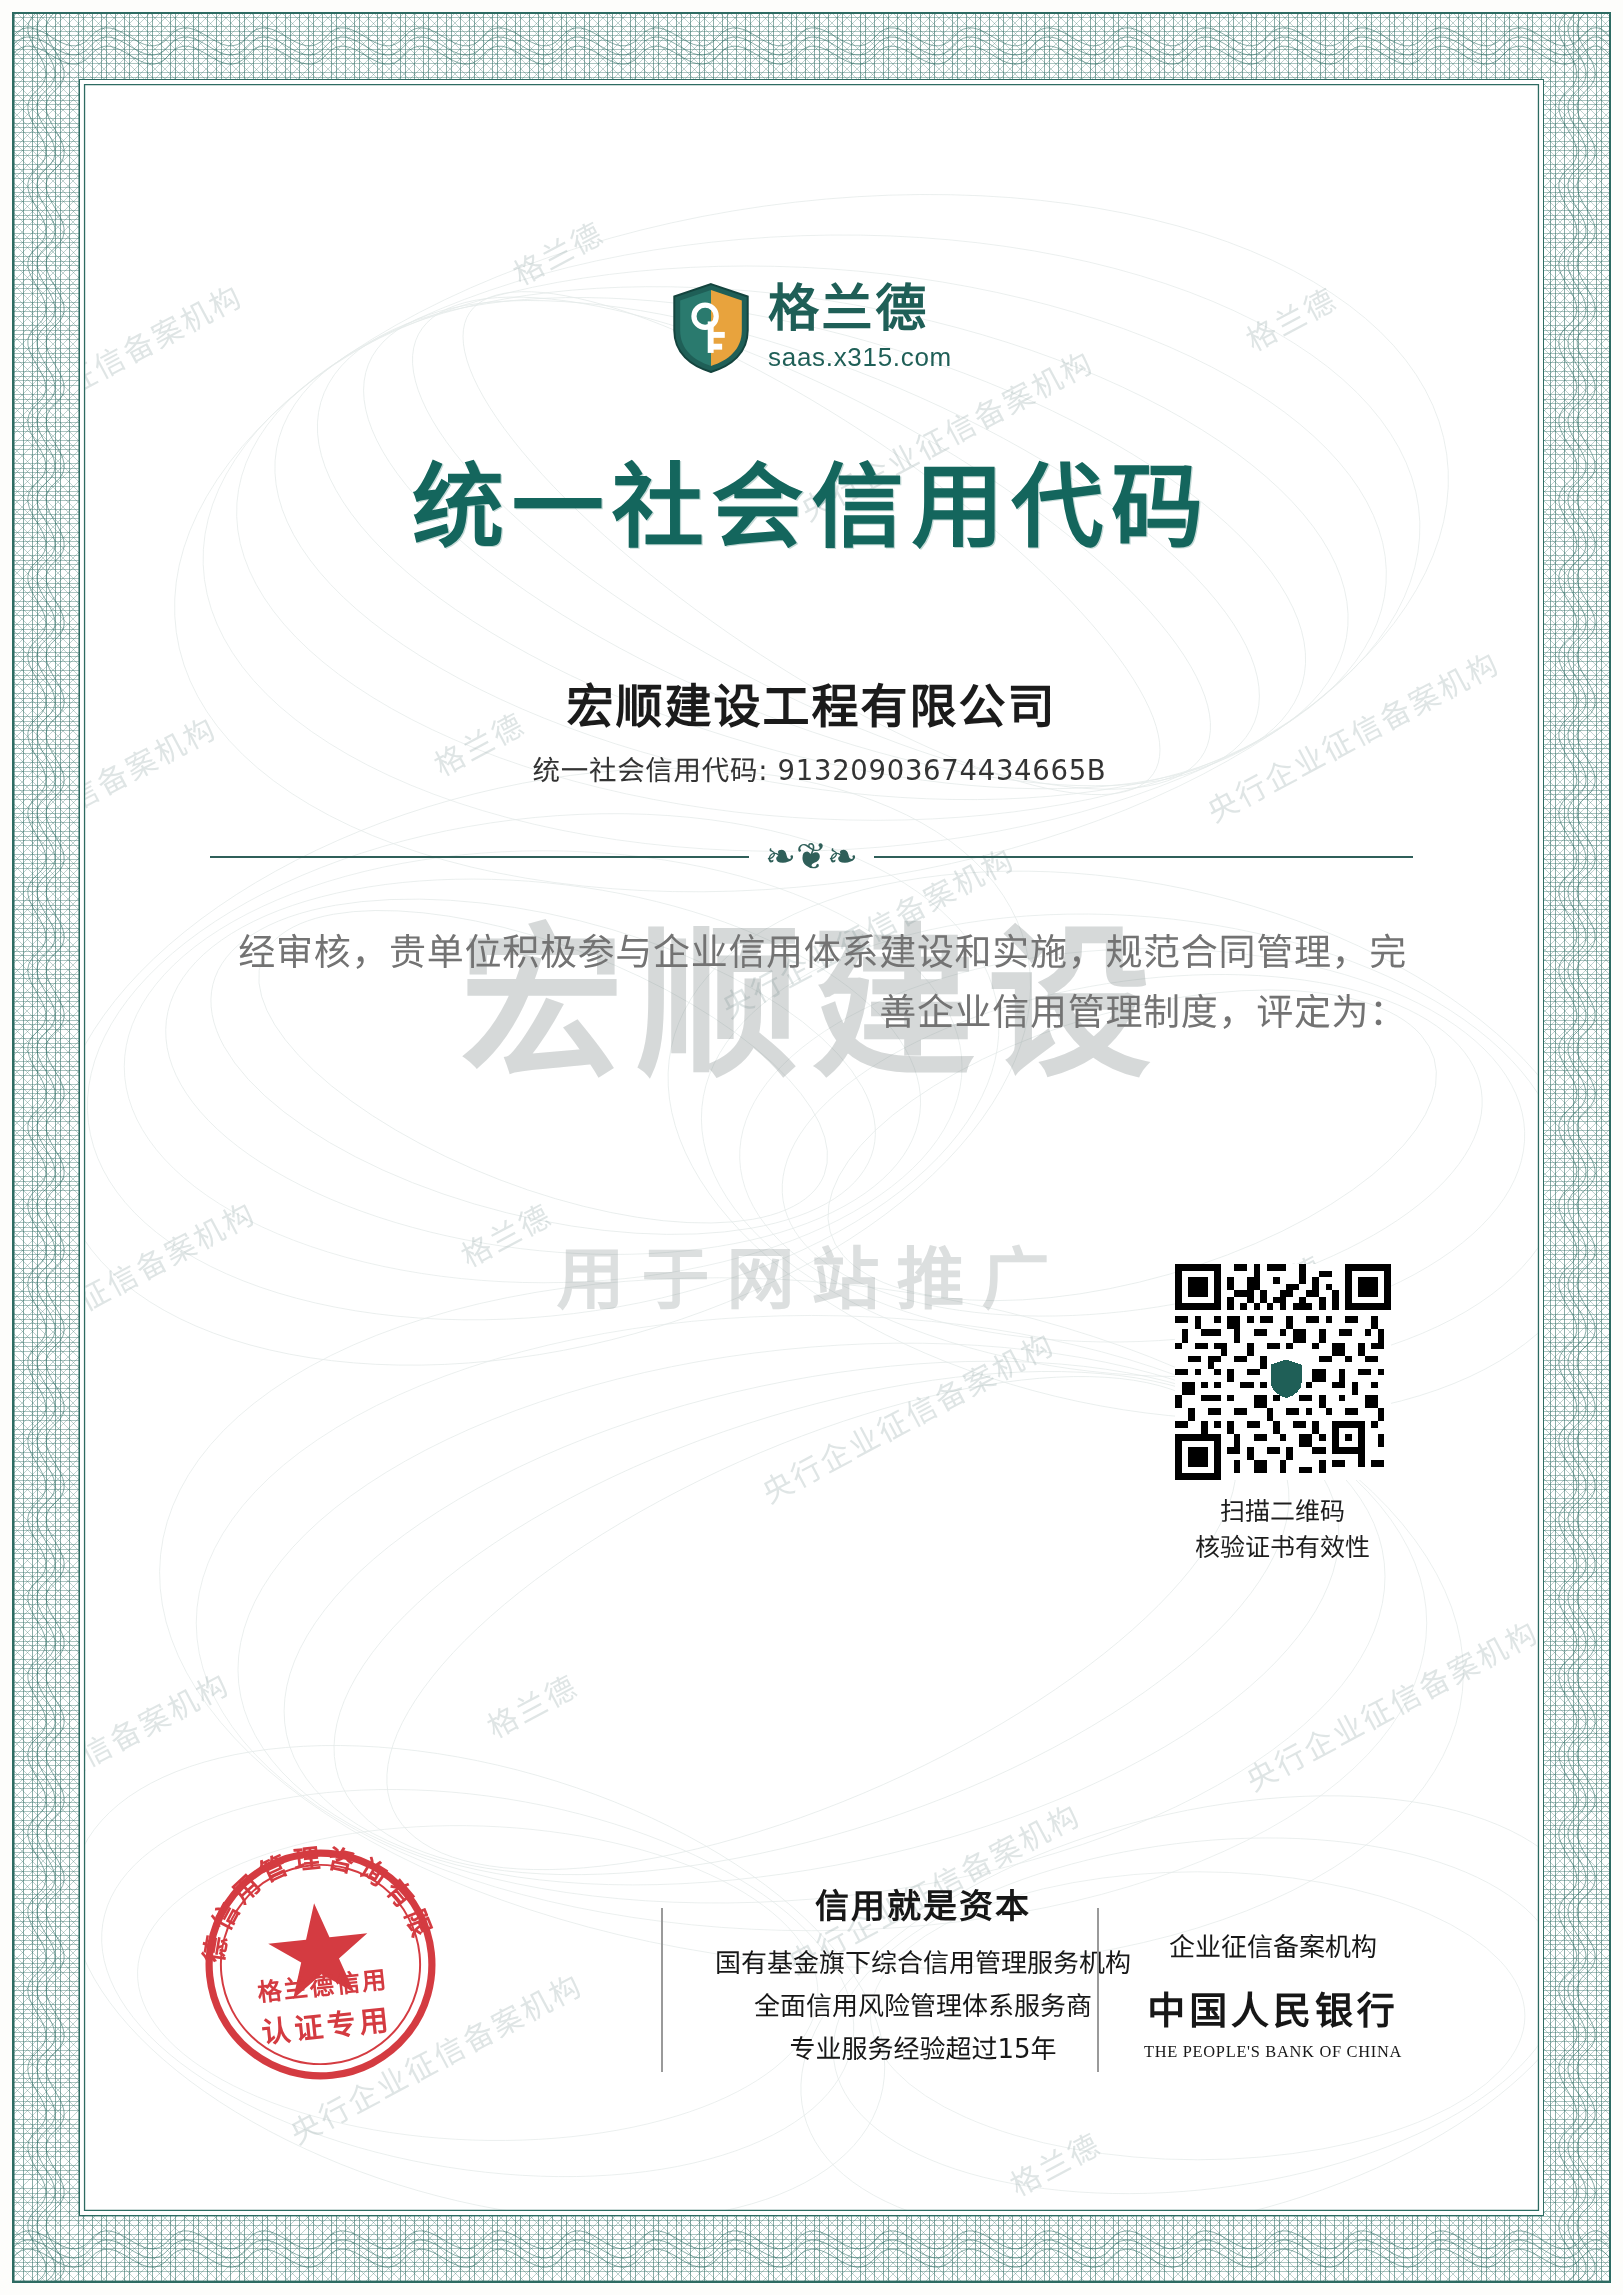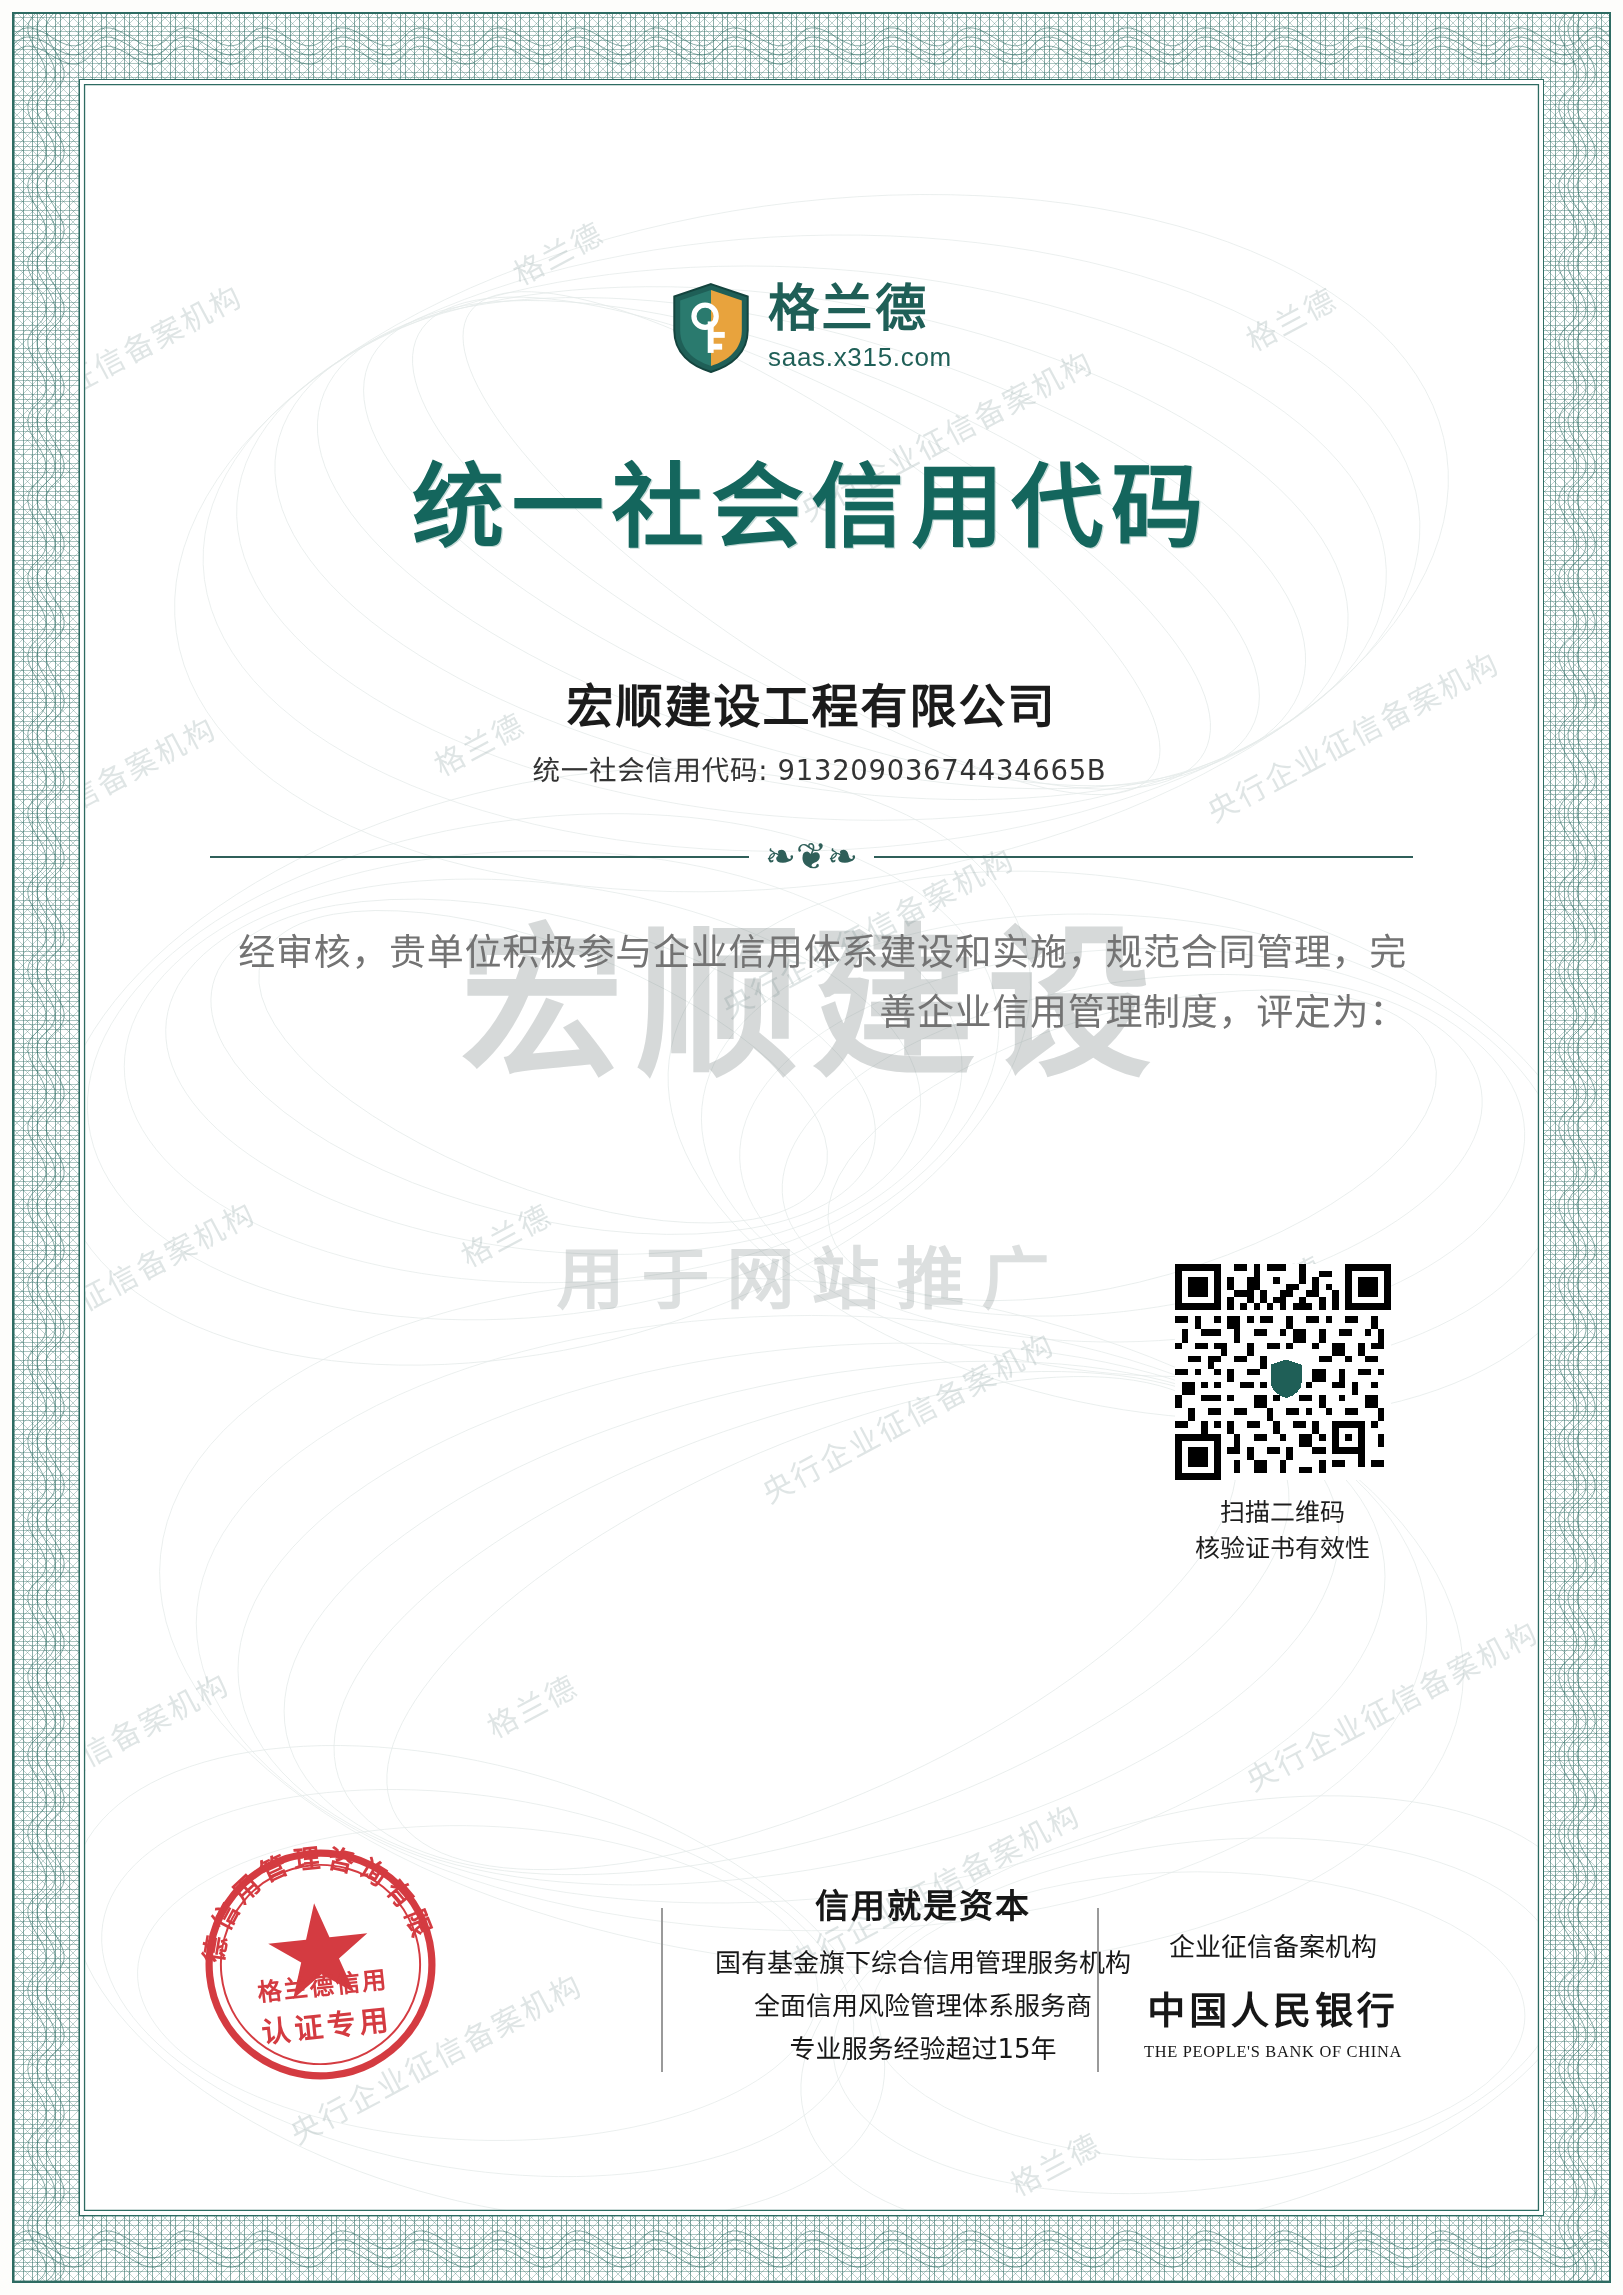--- a/index.html
+++ b/index.html
@@ -241,21 +241,21 @@
     width: 216px;
     height: 216px;
     background: #ffffff;
     position: relative;
   }
   .qr-caption {
     margin-top: 11.8px;
     font-size: 25px;
     line-height: 1.45;
     color: #1d1d1d;
-    font-family: Liberation Sans, sans-serif;
+    font-family: Liberation Serif, serif;
   }
 
   
   .footer {
     position: absolute;
     bottom: 101px;
     left: 26px; right: 26px;
     height: 216px;
   }
   .seal {

